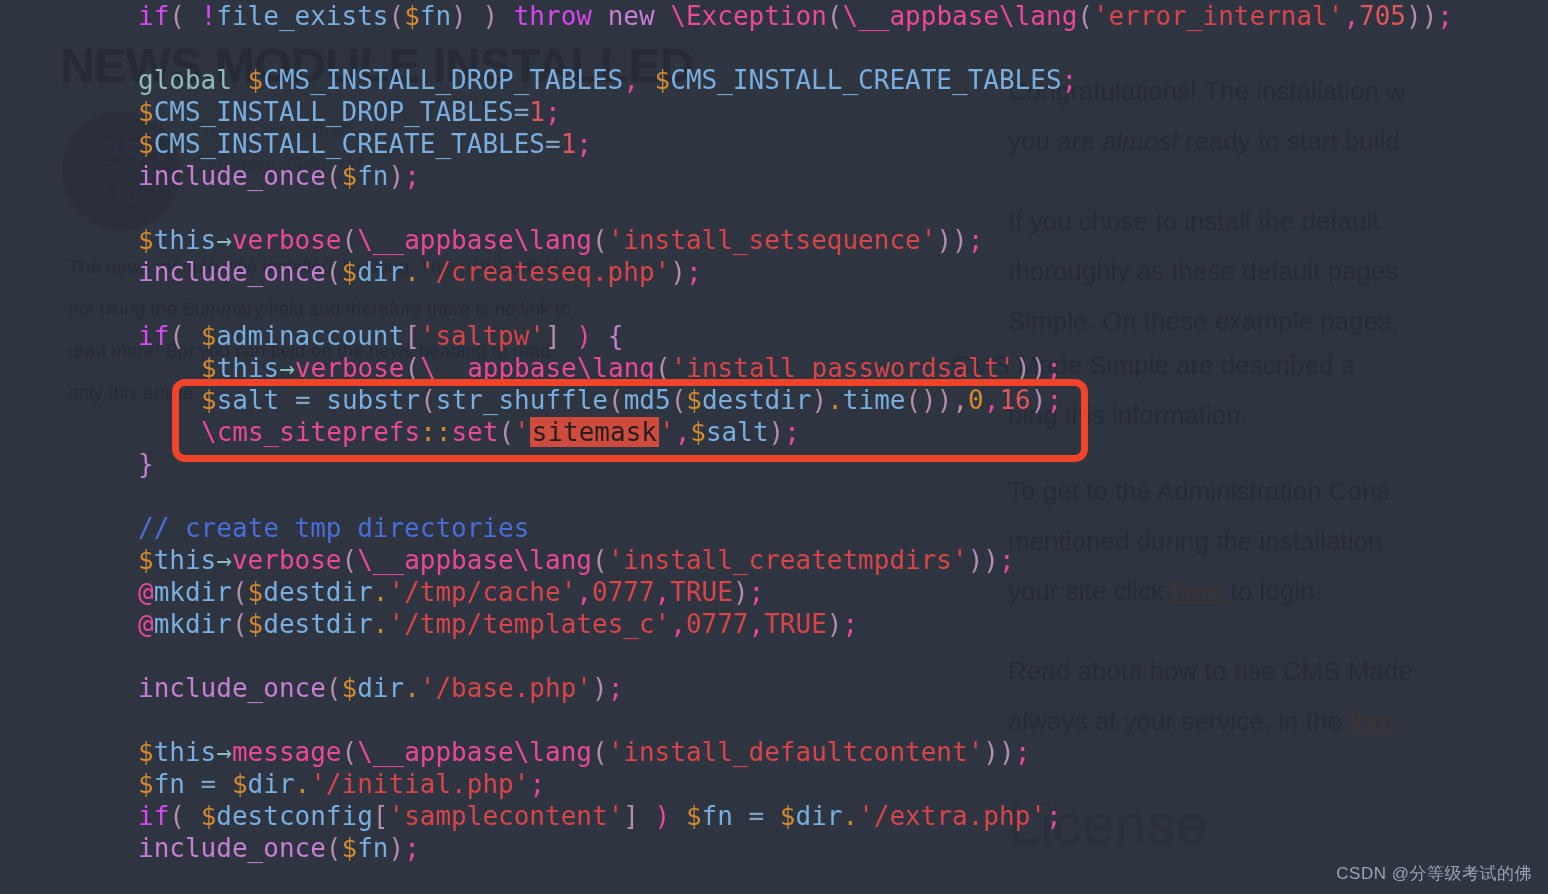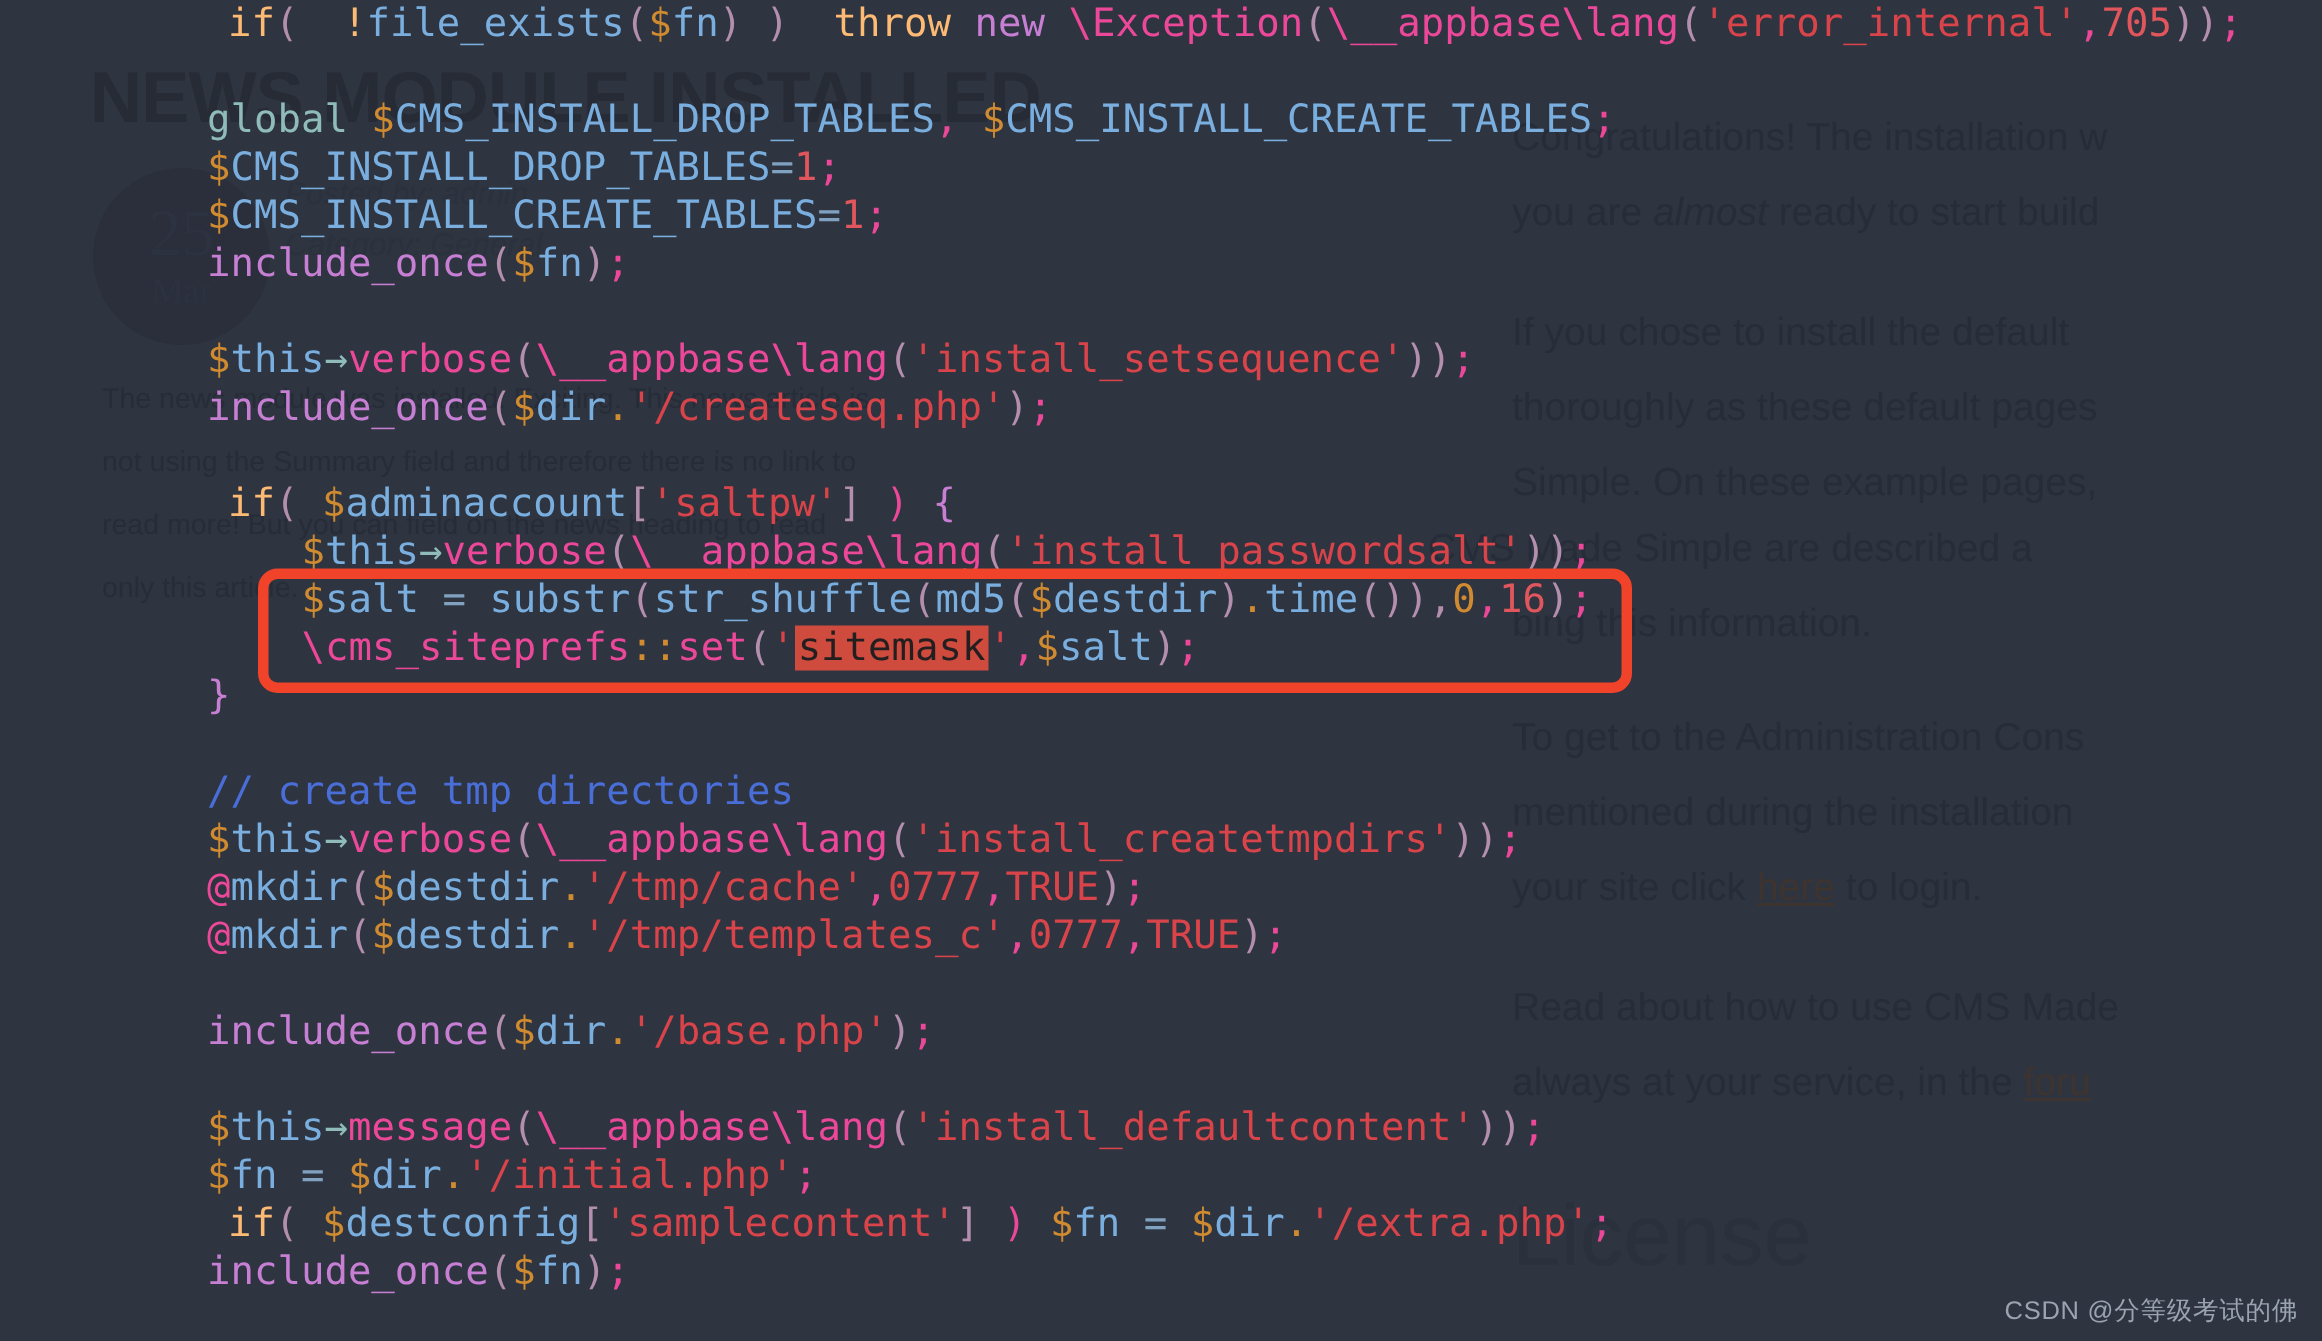--- a/index.html
+++ b/index.html
@@ -79,21 +79,21 @@
     white-space:pre;
     color:#d8dee9;
   }
   .code-line{
     position:absolute;
     left:0;
     white-space:pre;
     height:32px;
   }
   
-  .k  {color:#fdba74;margin-left:14px;}            
+  .k  {color:#d946ef;}            
   .kw2{color:#8fbcbb;}            
   .var{color:#d08a30;}            
   .id {color:#79aede;}            
   .fn {color:#c77fd4;}            
   .pn {color:#b48ead;}            
   .st {color:#d9444a;}            
   .num{color:#e0565c;}            
   .wh {color:#ec4899;}            
   .cm {color:#4a6ed8;}            
   .op {color:#81a1c1;}            

